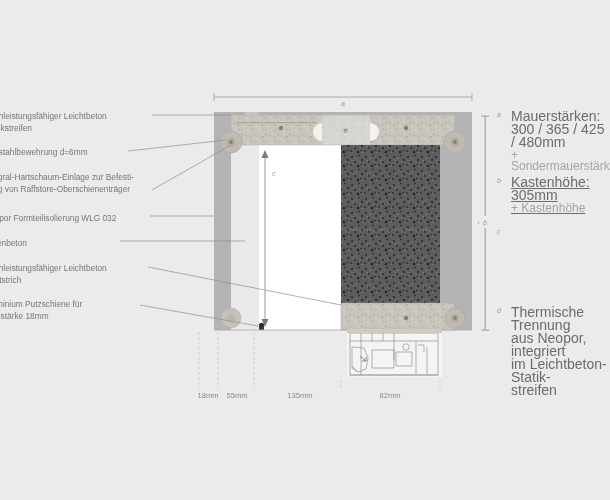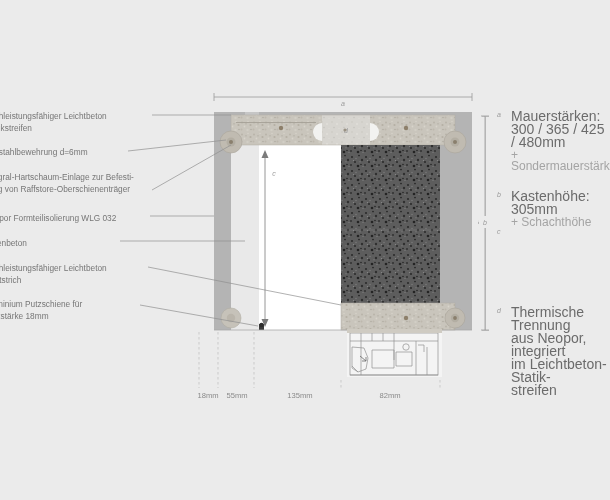--- a/index.html
+++ b/index.html
@@ -31,21 +31,21 @@
   .legend{position:absolute;left:497px;top:110px;width:113px;}
   .leg-item{position:absolute;left:0;width:113px;}
   .leg-key{
     position:absolute;left:0;top:1px;width:11px;
     font-size:7px;color:#9a9a9a;font-style:italic;text-align:left;
   }
   .leg-body{margin-left:14px;}
   .leg-main{font-size:14px;line-height:13px;color:#6b6b6b;white-space:pre-line;}
   .leg-sub{font-size:12px;line-height:10.6px;color:#a4a4a4;white-space:pre-line;margin-top:1px;}
   .leg-a{top:0px;}
-  .leg-b{top:80px;}
+  .leg-b{top:66px;text-decoration:underline;}
   .leg-c{top:117px;}
   .leg-d{top:172px;margin-top:24px;}
 
   
   .leg-bracket{position:absolute;left:485px;top:116px;width:1px;height:215px;background:#c9c9c9;}
   .leg-bracket:before,.leg-bracket:after{
     content:"";position:absolute;left:-3px;width:7px;height:1px;background:#c9c9c9;
   }
   .leg-bracket:before{top:0;}
   .leg-bracket:after{bottom:0;}
@@ -86,21 +86,21 @@
       <div class="leg-body">
         <div class="leg-main">Mauerstärken:
 300 / 365 / 425 / 480mm</div>
         <div class="leg-sub">+ Sondermauerstärken</div>
       </div>
     </div>
     <div class="leg-item leg-b">
       <div class="leg-key">b</div>
       <div class="leg-body">
         <div class="leg-main">Kastenhöhe: 305mm</div>
-        <div class="leg-sub">+ Schachthöhe</div>
+        <div class="leg-sub">+ Kastenhöhe</div>
       </div>
     </div>
     <div class="leg-item leg-c">
       <div class="leg-key">c</div>
     </div>
     <div class="leg-item leg-d">
       <div class="leg-key">d</div>
       <div class="leg-body">
         <div class="leg-main">Thermische Trennung
 aus Neopor, integriert

